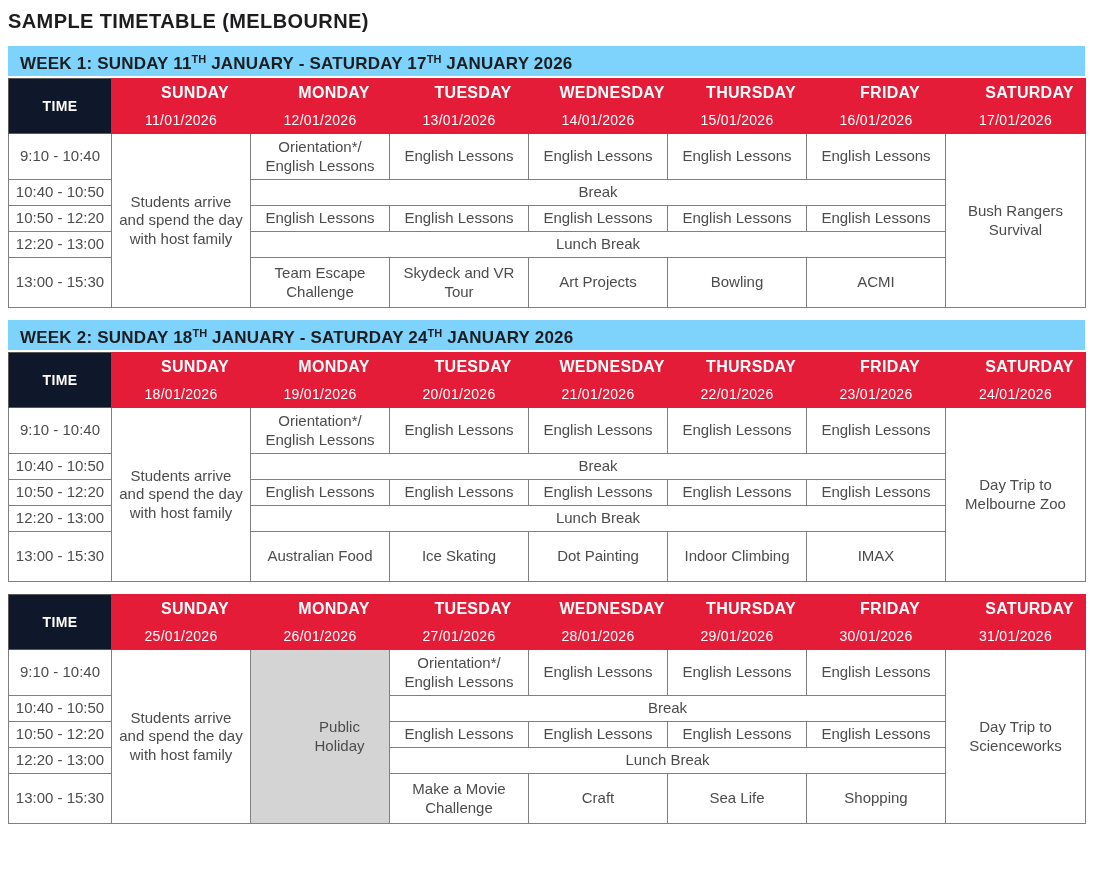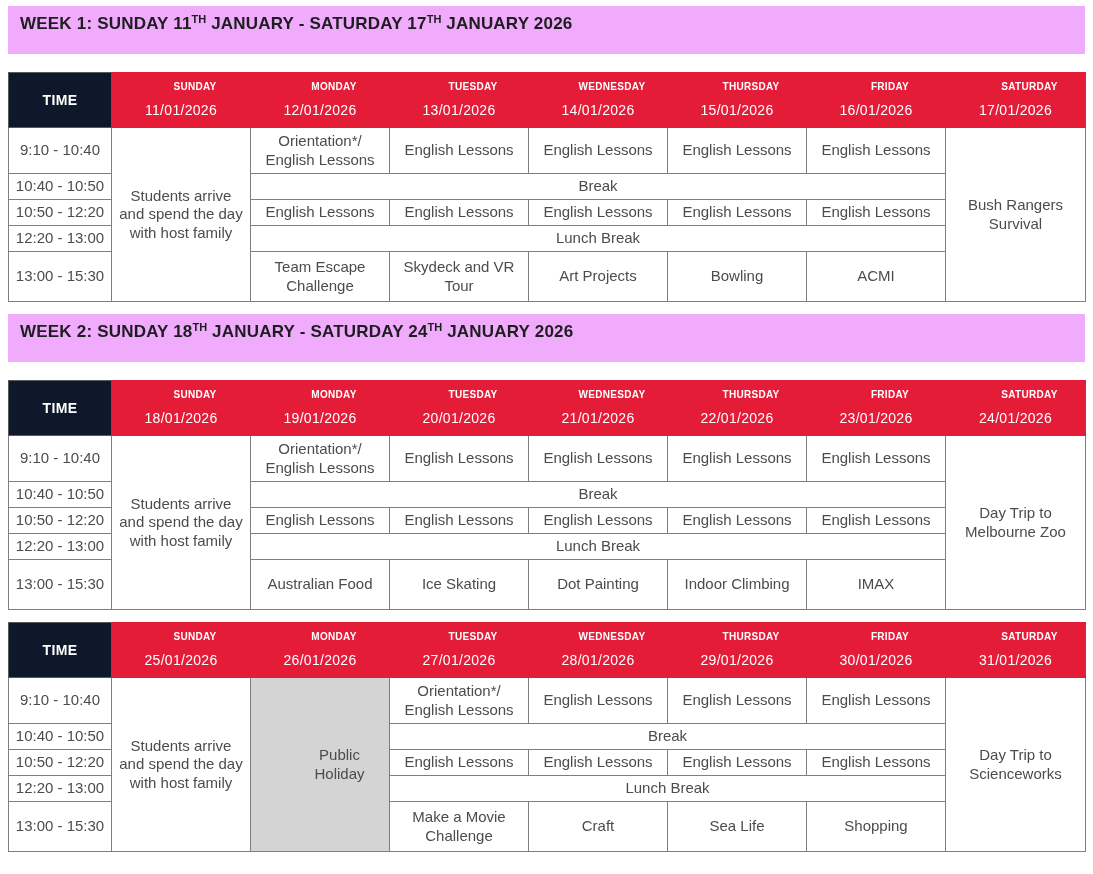--- a/index.html
+++ b/index.html
@@ -17,29 +17,29 @@
   .page-title {
     font-size: 20px;
     font-weight: 700;
     color: #1d1d1f;
     letter-spacing: 0.4px;
     margin: 4px 0 13px 0;
   }
   .week { margin-bottom: 12px; }
   .week-bar {
     width: 1077px;
-    height: 48px;
-    background: #f0abfc;
+    height: 30px;
+    background: #7dd3fc;
     color: #1d1d1f;
     font-size: 17px;
     font-weight: 700;
     letter-spacing: 0.2px;
     line-height: 36px;
     padding-left: 12px;
-    margin-bottom: 18px;
+    margin-bottom: 2px;
   }
   .week-bar .sup {
     font-size: 11px;
     position: relative;
     top: -6px;
     letter-spacing: 0;
   }
   table.timetable {
     border-collapse: collapse;
     table-layout: fixed;
@@ -54,21 +54,21 @@
     font-weight: 700;
     letter-spacing: 0.4px;
     border: 1px solid #58595b;
   }
   th.day-h {
     background: #e51c38;
     color: #ffffff;
     border: 1px solid #e51c38;
     vertical-align: middle;
   }
-  .day-name { font-size: 10px; font-weight: 700; letter-spacing: 0.3px; line-height: 1.3; margin-left: 28px; }
+  .day-name { font-size: 16px; font-weight: 700; letter-spacing: 0.3px; line-height: 1.3; margin-left: 28px; }
   .day-date { font-size: 14px; font-weight: 400; letter-spacing: 0.3px; line-height: 1.3; margin-top: 8px; }
   td {
     border: 1px solid #7f7f7f;
     text-align: center;
     vertical-align: middle;
     font-size: 15px;
     color: #4b4c4e;
     line-height: 1.22;
     padding: 2px 5px;
     background: #ffffff;
@@ -77,20 +77,21 @@
   tr.r-thin { height: 26px; }
   tr.r-act  { height: 50px; }
   td.time-cell { white-space: nowrap; }
   td.holiday-cell { background: #d4d4d4; padding-left: 44px; }
 </style>
 </head>
 <body>
 
 <div class="page">
 
+  <div class="page-title">SAMPLE TIMETABLE (MELBOURNE)</div>
 
   <div class="week">
     <div class="week-bar"><span>WEEK 1: SUNDAY 11</span><span class="sup">TH</span><span> JANUARY - SATURDAY 17</span><span class="sup">TH</span><span> JANUARY 2026</span></div>
     <table class="timetable">
       <colgroup>
         <col style="width:103px">
           <col style="width:139px">
           <col style="width:139px">
           <col style="width:139px">
           <col style="width:139px">

